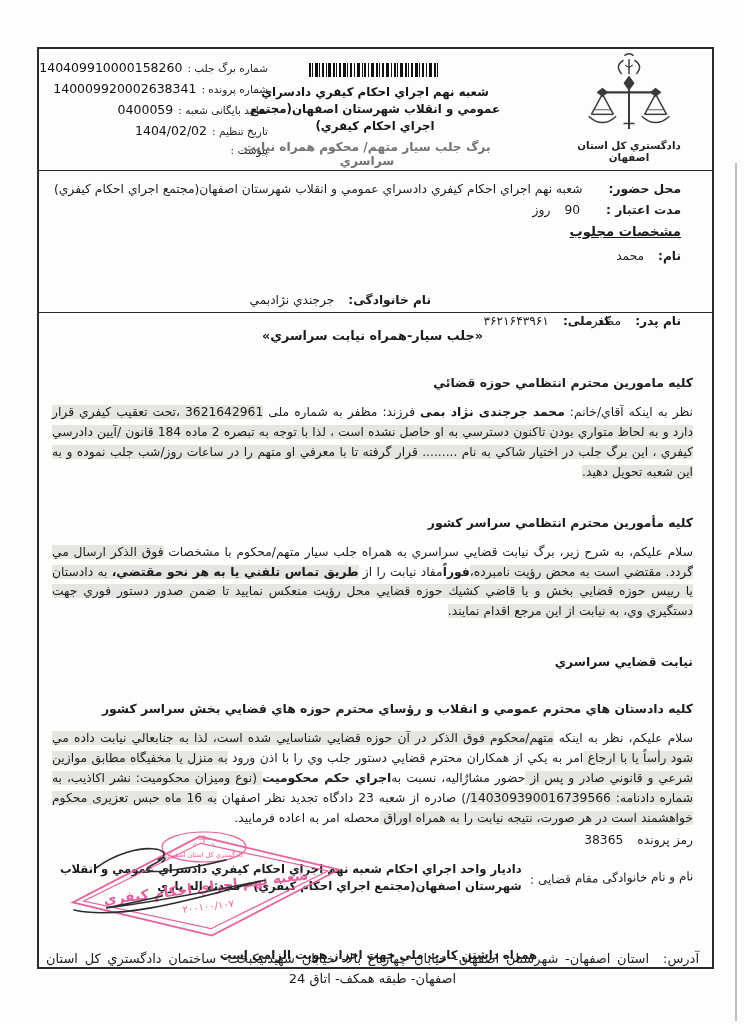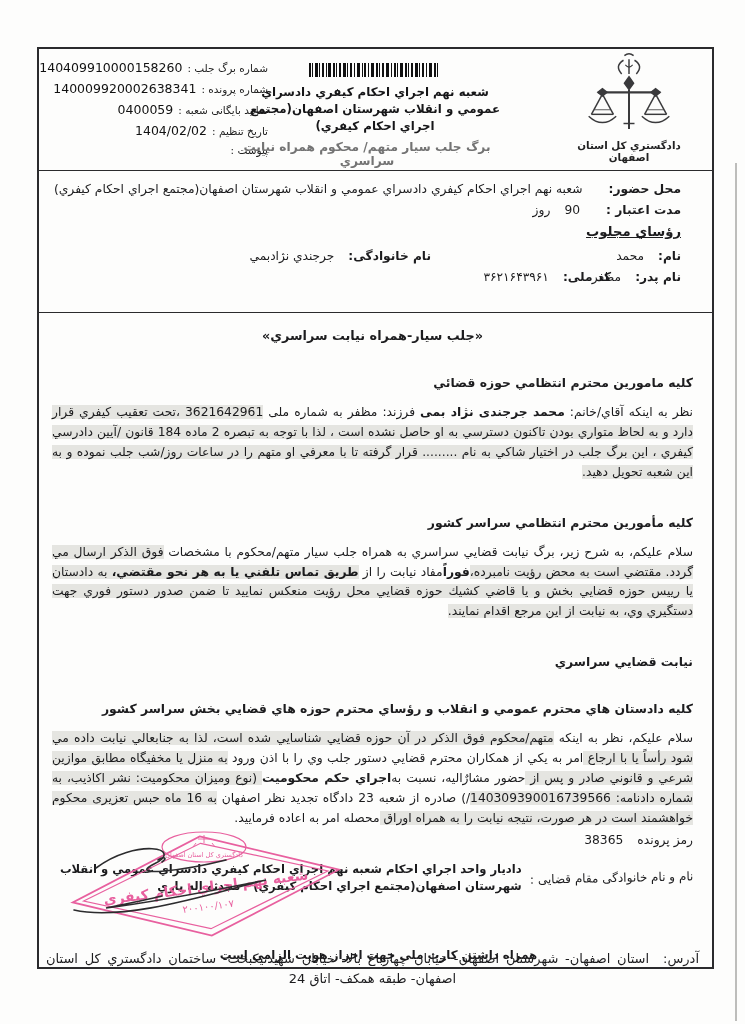--- a/index.html
+++ b/index.html
@@ -42,21 +42,21 @@
   .info-line{font-size:12.3px;margin-bottom:7px;}
   .lbl{font-weight:bold;}
   .gap-s{display:inline-block;width:14px;}
   .gap-m{display:inline-block;width:26px;}
   .subject-heading{font-weight:bold;font-size:13.2px;text-decoration:underline;margin:4px 0 10px 0;}
   .pair-row{display:flex;direction:rtl;font-size:12.2px;margin-bottom:7px;}
   .pair-cell-r{flex:0 0 250px;}
   .pair-cell-l{flex:1 1 auto;}
   .pair-row.second .pair-cell-l{padding-right:0;}
   .pair-row .pair-cell-l{padding-right:0;}
-  .pair-cell-l.surname{padding-right:0px;}
+  .pair-cell-l.surname{padding-right:0px;margin-top:44px;}
   .pair-cell-l.nid{padding-right:0px;transform:translateX(180px);}
 
   
   .bodytext{position:absolute;left:52px;top:318px;width:641px;direction:rtl;}
   .banner{ text-align:center;font-weight:bold;font-size:12.8px;margin-top:10px;}
   .sec-heading{font-weight:bold;font-size:12.4px;margin-top:32px;text-align:right;}
   .para{font-size:12.3px;line-height:1.62;text-align:justify;margin-top:13px;color:#1b1b1d;}
   .center-heading{font-weight:bold;font-size:12.4px;margin-top:32px;}
   .b{font-weight:bold;}
   .h{background:#e5e5e1;}
@@ -187,21 +187,21 @@
   </div>
   <div class="emblem-caption">دادگستري کل استان اصفهان</div>
 
   <div class="info">
     <div class="info-line">
       <span class="lbl">محل حضور:</span><span class="gap-m"></span><span>شعبه نهم اجراي احکام کیفري دادسراي عمومي و انقلاب شهرستان اصفهان(مجتمع اجراي احکام کیفري)</span>
     </div>
     <div class="info-line">
       <span class="lbl">مدت اعتبار :</span><span class="gap-m"></span><span>90</span><span class="gap-s"></span><span>روز</span>
     </div>
-    <div class="subject-heading">رؤساي مجلوب</div>
+    <div class="subject-heading">مشخصات مجلوب</div>
     <div class="pair-row">
       <span class="pair-cell-r"><span class="lbl">نام:</span><span class="gap-s"></span><span>محمد</span></span>
       <span class="pair-cell-l surname"><span class="lbl">نام خانوادگی:</span><span class="gap-s"></span><span>جرجندي نژادبمي</span></span>
     </div>
     <div class="pair-row second">
       <span class="pair-cell-r"><span class="lbl">نام پدر:</span><span class="gap-s"></span><span>مظفر</span></span>
       <span class="pair-cell-l nid"><span class="lbl">کد ملی:</span><span class="gap-s"></span><span>۳۶۲۱۶۴۳۹۶۱</span></span>
     </div>
   </div>
 

